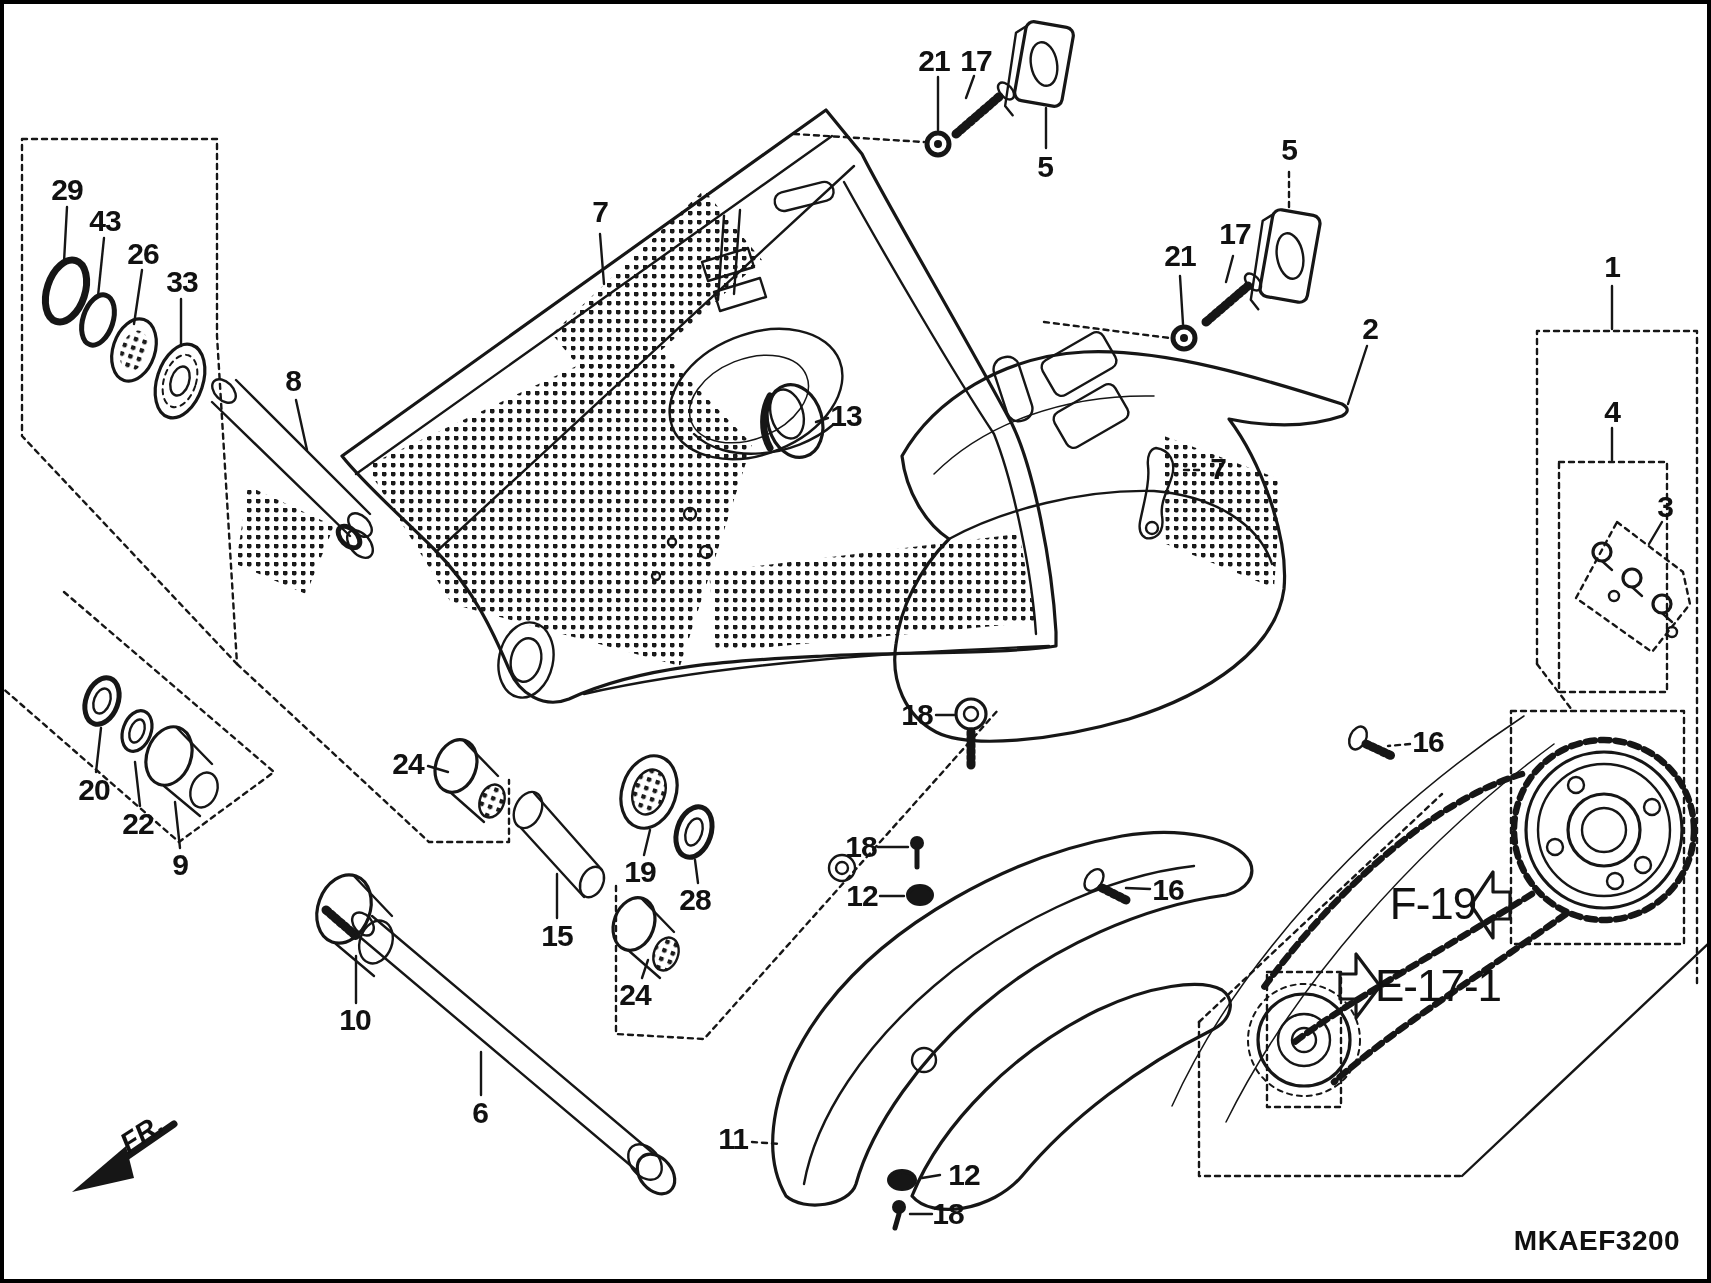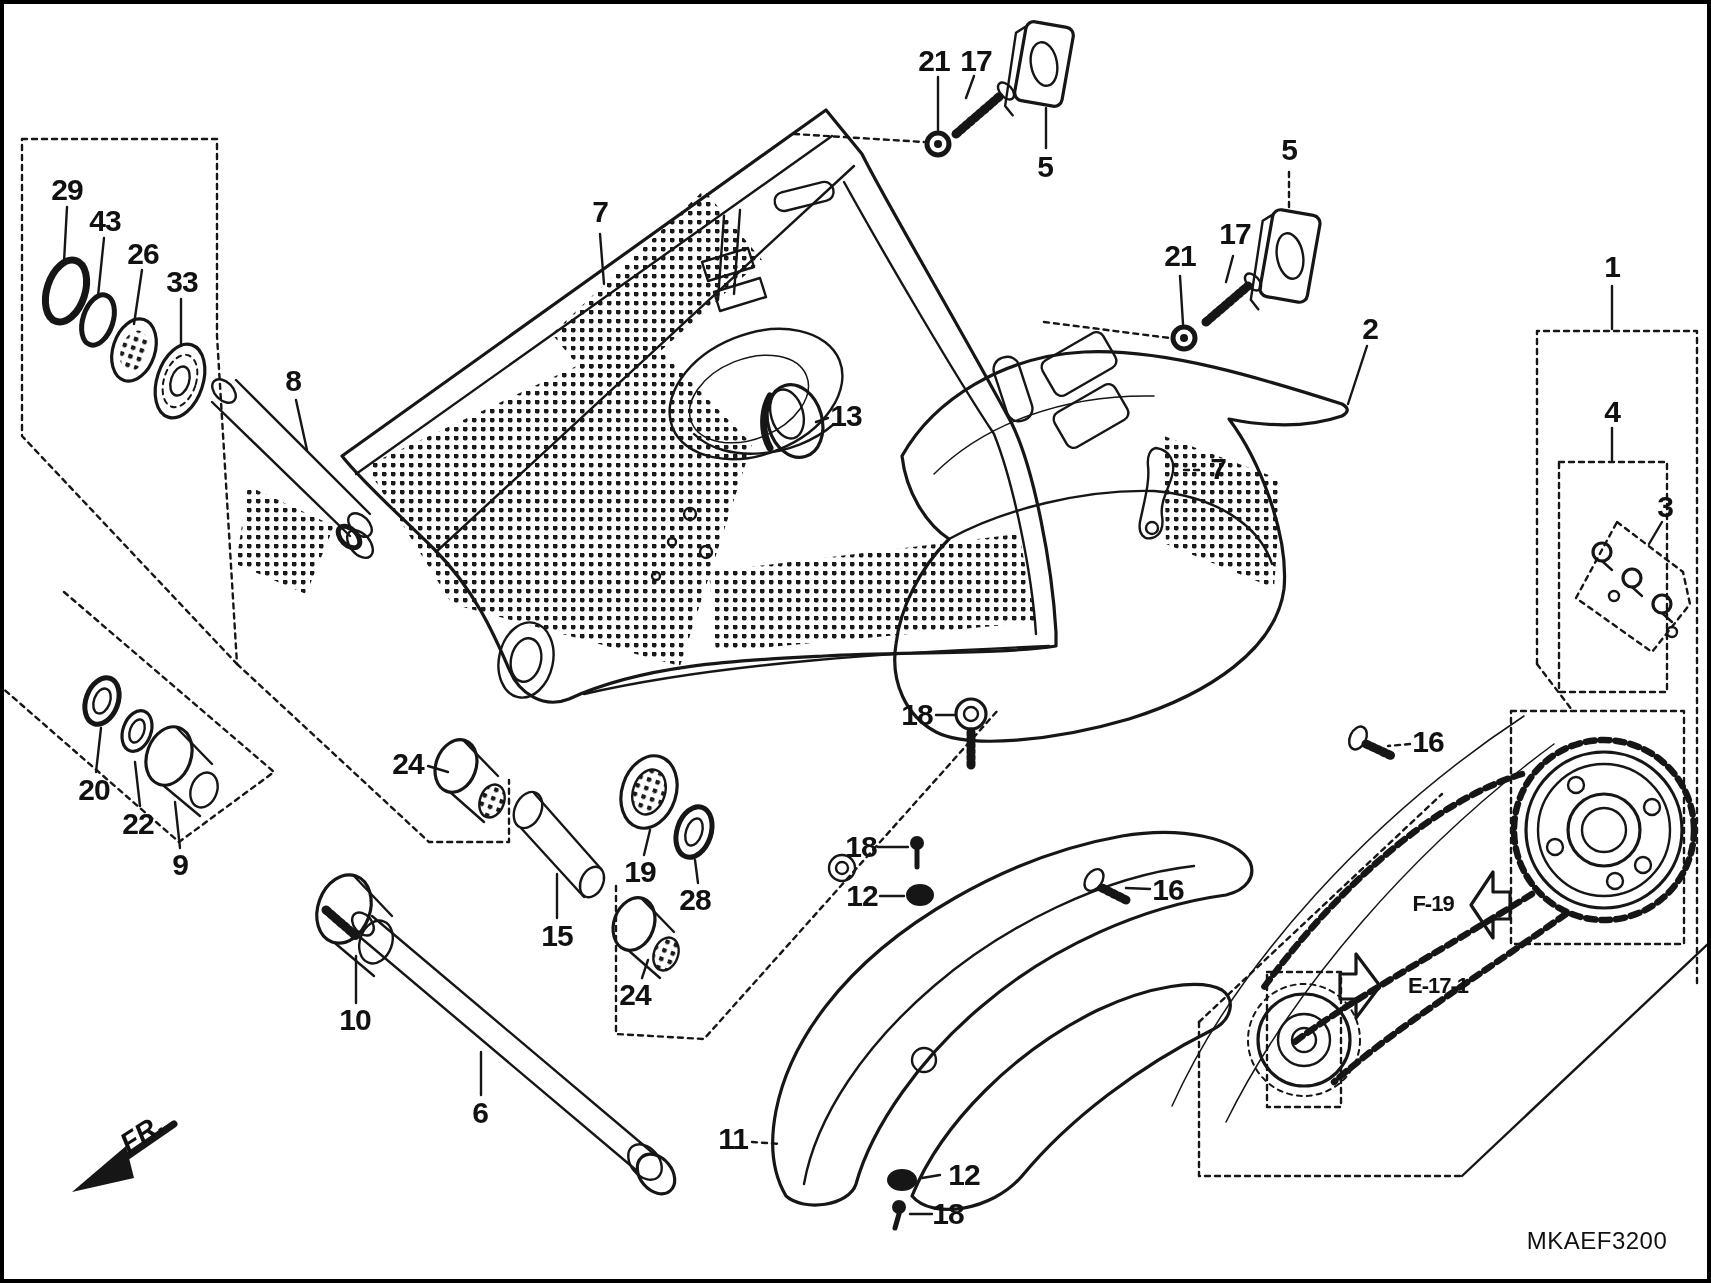--- a/index.html
+++ b/index.html
@@ -10,22 +10,22 @@
   .thin{stroke-width:1.5}
   .th3{stroke-width:3.2}
   .th5{stroke-width:5}
   .th7{stroke-width:7}
   .fillb{fill:#161616;stroke:none}
   .dash2{stroke-dasharray:5 5;stroke-width:2}
   .chain{stroke-width:6.5;stroke-dasharray:9 6}
   .thr{stroke-width:9;stroke-dasharray:3 3}
   .dots{fill:url(#dotpat);stroke:none}
   .co{position:absolute;transform:translate(-50%,-50%);font-weight:bold;font-size:30px;letter-spacing:-1px;color:#111;white-space:nowrap;}
-  .ref{position:absolute;transform:translate(-50%,-50%);font-weight:bold;font-size:22px;letter-spacing:-1px;color:#111;white-space:nowrap;}
-  .code{position:absolute;transform:translate(-50%,-50%);font-weight:normal;font-size:24px;color:#111;letter-spacing:0.5px;}
+  .ref{position:absolute;transform:translate(-50%,-50%);font-weight:normal;font-size:44px;letter-spacing:-1px;color:#111;white-space:nowrap;}
+  .code{position:absolute;transform:translate(-50%,-50%);font-weight:bold;font-size:28px;color:#111;letter-spacing:0.5px;}
   .fr{position:absolute;transform:translate(-50%,-50%) rotate(-33deg);font-weight:bold;font-style:italic;font-size:28px;color:#111;}
 </style>
 </head>
 <body>
 
 <div class="page">
 
 <svg width="1711" height="1283" viewBox="0 0 1711 1283">
   <defs>
     <pattern id="dotpat" width="9" height="9" patternUnits="userSpaceOnUse">

